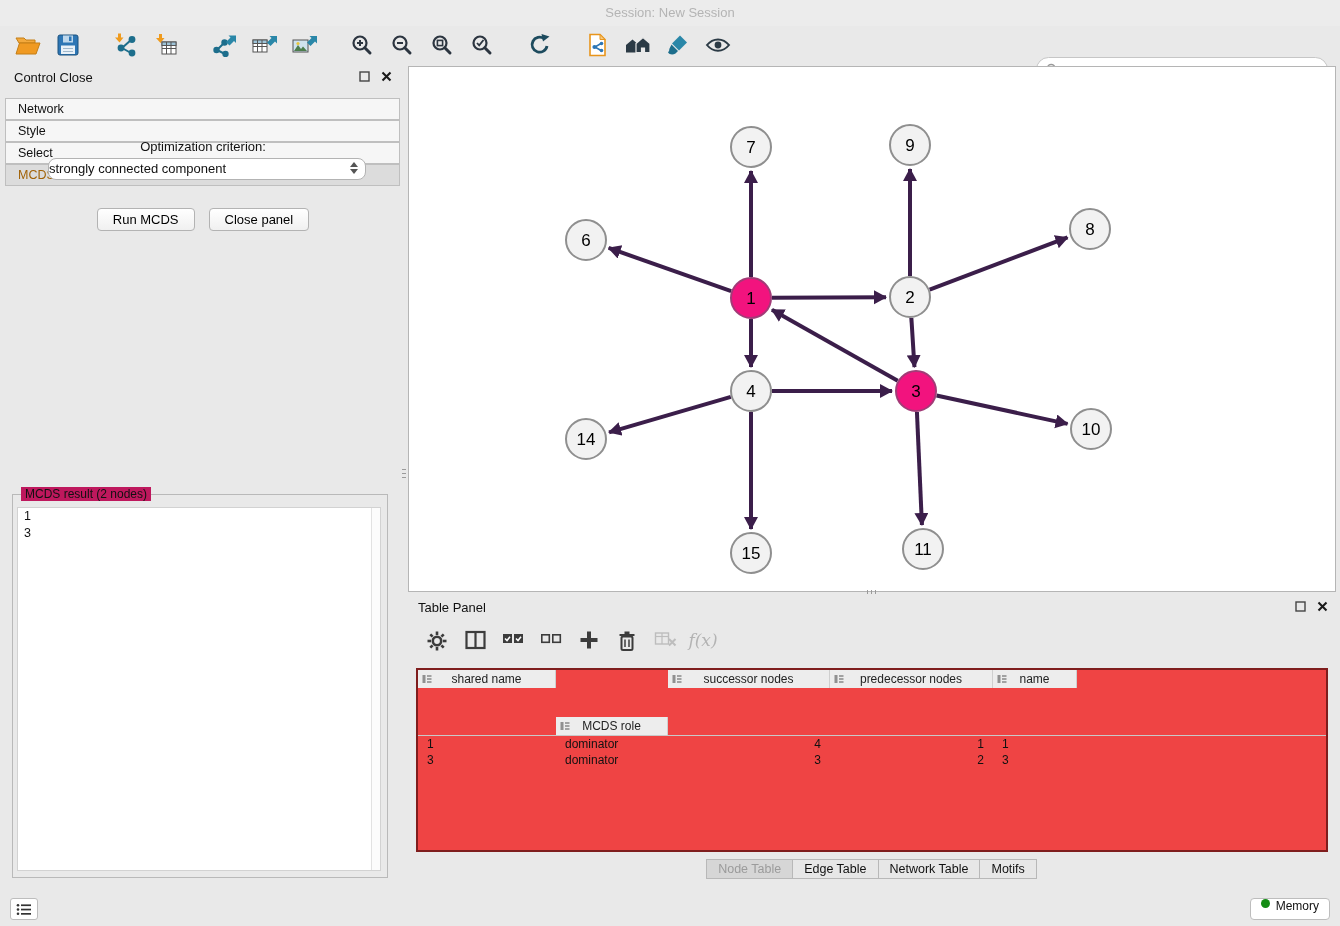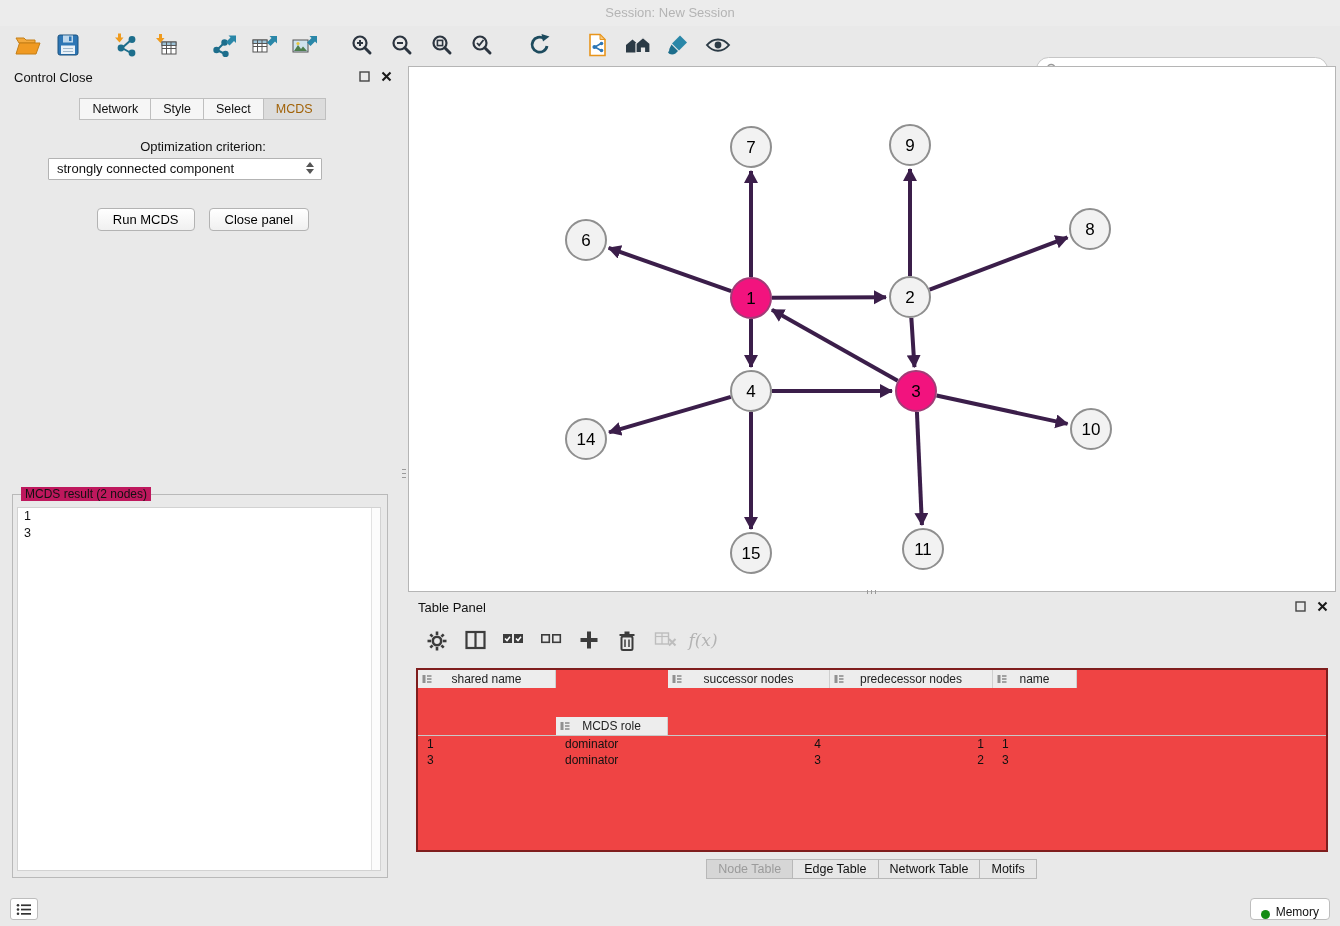--- a/index.html
+++ b/index.html
@@ -12,25 +12,25 @@
 .tbtn{width:40px;height:32px;display:flex;align-items:center;justify-content:center;}
 .tbtn.grp{margin-left:18px;}
 .searchbox{position:absolute;right:12px;top:31px;width:292px;height:25px;background:#fff;border:1px solid #c6c6c6;border-radius:13px;display:flex;align-items:center;padding-left:9px;gap:5px;}
 .searchbox input{border:none;outline:none;background:transparent;font-size:13px;width:240px;font-family:inherit;}
 
 
 .control-panel{position:absolute;left:6px;top:66px;width:394px;height:818px;}
 .cp-title{position:absolute;left:8px;top:4px;font-size:13px;}
 .panel-icons{display:flex;gap:11px;align-items:center;}
 .cp-head-icons{position:absolute;right:8px;top:5px;}
-.cp-tabs{position:absolute;top:32px;left:0;right:0;display:flex;justify-content:center;}
+.cp-tabs{position:absolute;top:32px;left:0;right:0;display:flex;justify-content:center;flex-direction:column;}
 .cp-tab{font-size:12.5px;padding:3px 12px;background:#f6f6f6;border:1px solid #bfbfbf;margin-left:-1px;cursor:default;}
 .cp-tab.active{background:#dcdcdc;color:#a16207;}
 .cp-opt-label{position:absolute;top:73px;left:0;right:0;text-align:center;font-size:13px;}
-.cp-select{position:absolute;top:92px;left:42px;width:274px;height:22px;background:#fff;border:1px solid #b3b3b3;border-radius:1px;font-size:13px;line-height:20px;padding-left:8px;}
+.cp-select{position:absolute;top:92px;left:42px;width:318px;height:22px;background:#fff;border:1px solid #b3b3b3;border-radius:8px;font-size:13px;line-height:20px;}
 .cp-select .arrows{position:absolute;right:7px;top:3px;display:flex;flex-direction:column;gap:2px;}
 .arrow-up{width:0;height:0;border-left:4px solid transparent;border-right:4px solid transparent;border-bottom:5px solid #555;}
 .arrow-down{width:0;height:0;border-left:4px solid transparent;border-right:4px solid transparent;border-top:5px solid #555;}
 .cp-buttons{position:absolute;top:142px;left:0;right:0;display:flex;justify-content:center;gap:14px;}
 .cp-btn{font-size:13px;padding:3px 15px;background:linear-gradient(#ffffff,#f0f0f0);border:1px solid #b3b3b3;border-radius:4px;}
 .cp-fieldset{position:absolute;left:6px;top:428px;width:376px;height:384px;border:1px solid #b9b9b9;}
 .cp-legend{position:absolute;left:8px;top:-8px;background:#be185d;padding:0 4px;font-size:12px;}
 .result-box{position:absolute;left:4px;top:12px;right:6px;bottom:6px;background:#fff;border:1px solid #d2d2d2;overflow:hidden;}
 .result-scroll{position:absolute;right:0;top:0;bottom:0;width:9px;border-left:1px solid #e2e2e2;background:#fcfcfc;}
 .result-item{font-size:12.5px;padding:1px 0 1px 6px;line-height:15px;}
@@ -65,21 +65,21 @@
 .hcell .sort-ico{position:absolute;left:4px;top:4px;}
 .grow{display:flex;height:16px;line-height:16px;}
 .gcell{font-size:12px;padding:0 9px;flex:none;}
 .bottom-tabs{position:absolute;bottom:5px;left:0;right:0;display:flex;justify-content:center;}
 .btab{font-size:12.5px;padding:2px 11px;background:#e7e7e7;border:1px solid #b8b8b8;margin-left:-1px;}
 .btab.active{background:#d6d6d6;color:#9b9b9b;}
 
 
 .statusbar{position:absolute;left:0;top:890px;width:100%;height:36px;}
 .list-btn{position:absolute;left:10px;top:8px;width:28px;height:22px;background:#fff;border:1px solid #bdbdbd;border-radius:3px;display:flex;align-items:center;justify-content:center;}
-.memory-btn{position:absolute;right:10px;top:8px;height:22px;display:flex;align-items:flex-end;gap:6px;padding:0 10px;background:#fff;border:1px solid #bdbdbd;border-radius:4px;font-size:12px;}
+.memory-btn{position:absolute;right:10px;top:8px;height:22px;display:flex;align-items:flex-start;gap:6px;padding:0 10px;background:#fff;border:1px solid #bdbdbd;border-radius:4px;font-size:12px;}
 .mem-dot{width:9px;height:9px;border-radius:50%;background:#148c14;}
 </style>
 </head>
 <body>
 
 <div class="titlebar">
   <span>Session: New Session</span>
 </div>
 
 <div class="toolbar">

